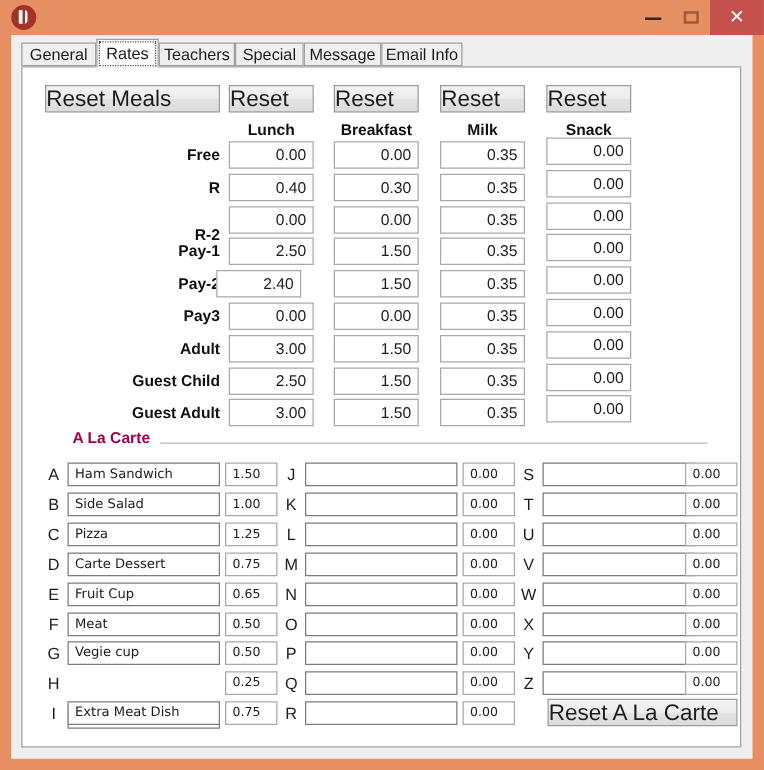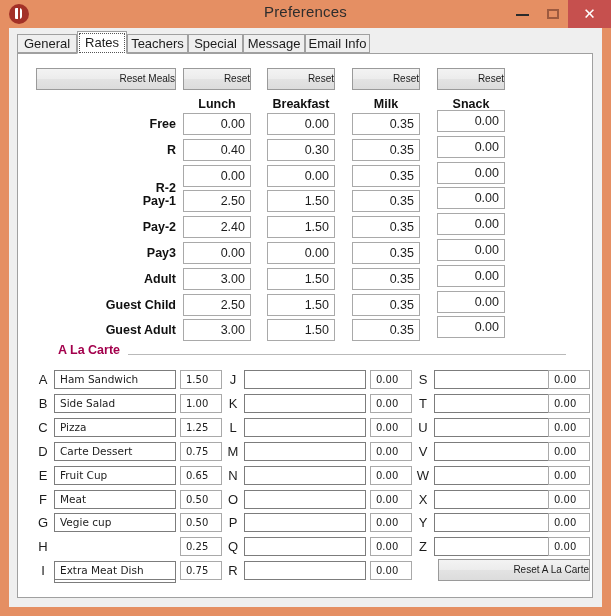--- a/index.html
+++ b/index.html
@@ -109,22 +109,22 @@
     width: 576px; height: 545px;
     background: #ffffff;
     border: 1px solid #a0a0a0;
   }
 
   
   .btn {
     position: absolute;
     background: linear-gradient(to bottom, #f3f3f3 0%, #ececec 50%, #e3e3e3 51%, #dcdcdc 100%);
     border: 1px solid #9a9a9a;
-    font-size: 10px; color: #1c1c1c;
-    text-align: right;
+    font-size: 18px; color: #1c1c1c;
+    text-align: left;
     cursor: default;
   }
   .colhead {
     position: absolute;
     font-size: 12.5px; font-weight: bold; color: #101010;
     text-align: center;
   }
   .rowlabel {
     position: absolute;
     font-size: 12.5px; font-weight: bold; color: #101010;
@@ -181,21 +181,20 @@
 <body>
 
 <div class="window">
 
   <div class="titlebar">
     <div class="app-icon">
       <div class="disc"></div>
       <div class="glyph"></div>
       <div class="notch"></div>
     </div>
-    <div class="title-text">Preferences</div>
     <div class="winbtn btn-min">
       <div class="bar"></div>
     </div>
     <div class="winbtn btn-max">
       <div class="sq"></div>
     </div>
     <div class="winbtn btn-close">
       <div class="x">✕</div>
     </div>
   </div>
@@ -262,21 +261,21 @@
           <div class="numbox" style="left: 165px; top: 111px; width: 68px; height: 22px; line-height: 20px;">0.00</div>
           <div class="numbox" style="left: 249px; top: 111px; width: 68px; height: 22px; line-height: 20px;">0.00</div>
           <div class="numbox" style="left: 334px; top: 111px; width: 68px; height: 22px; line-height: 20px;">0.35</div>
           <div class="numbox" style="left: 419px; top: 108px; width: 68px; height: 22px; line-height: 20px;">0.00</div>
           <div class="rowlabel" style="left: 40px; top: 140px; width: 118px;">Pay-1</div>
           <div class="numbox" style="left: 165px; top: 136px; width: 68px; height: 22px; line-height: 20px;">2.50</div>
           <div class="numbox" style="left: 249px; top: 136px; width: 68px; height: 22px; line-height: 20px;">1.50</div>
           <div class="numbox" style="left: 334px; top: 136px; width: 68px; height: 22px; line-height: 20px;">0.35</div>
           <div class="numbox" style="left: 419px; top: 133px; width: 68px; height: 22px; line-height: 20px;">0.00</div>
           <div class="rowlabel" style="left: 40px; top: 166px; width: 118px;">Pay-2</div>
-          <div class="numbox" style="left: 165px; top: 162px; width: 68px; height: 22px; line-height: 20px; padding-left: 12px;">2.40</div>
+          <div class="numbox" style="left: 155px; top: 162px; width: 68px; height: 22px; line-height: 20px; padding-left: 12px;">2.40</div>
           <div class="numbox" style="left: 249px; top: 162px; width: 68px; height: 22px; line-height: 20px;">1.50</div>
           <div class="numbox" style="left: 334px; top: 162px; width: 68px; height: 22px; line-height: 20px;">0.35</div>
           <div class="numbox" style="left: 419px; top: 159px; width: 68px; height: 22px; line-height: 20px;">0.00</div>
           <div class="rowlabel" style="left: 40px; top: 192px; width: 118px;">Pay3</div>
           <div class="numbox" style="left: 165px; top: 188px; width: 68px; height: 22px; line-height: 20px;">0.00</div>
           <div class="numbox" style="left: 249px; top: 188px; width: 68px; height: 22px; line-height: 20px;">0.00</div>
           <div class="numbox" style="left: 334px; top: 188px; width: 68px; height: 22px; line-height: 20px;">0.35</div>
           <div class="numbox" style="left: 419px; top: 185px; width: 68px; height: 22px; line-height: 20px;">0.00</div>
           <div class="rowlabel" style="left: 40px; top: 218px; width: 118px;">Adult</div>
           <div class="numbox" style="left: 165px; top: 214px; width: 68px; height: 22px; line-height: 20px;">3.00</div>

